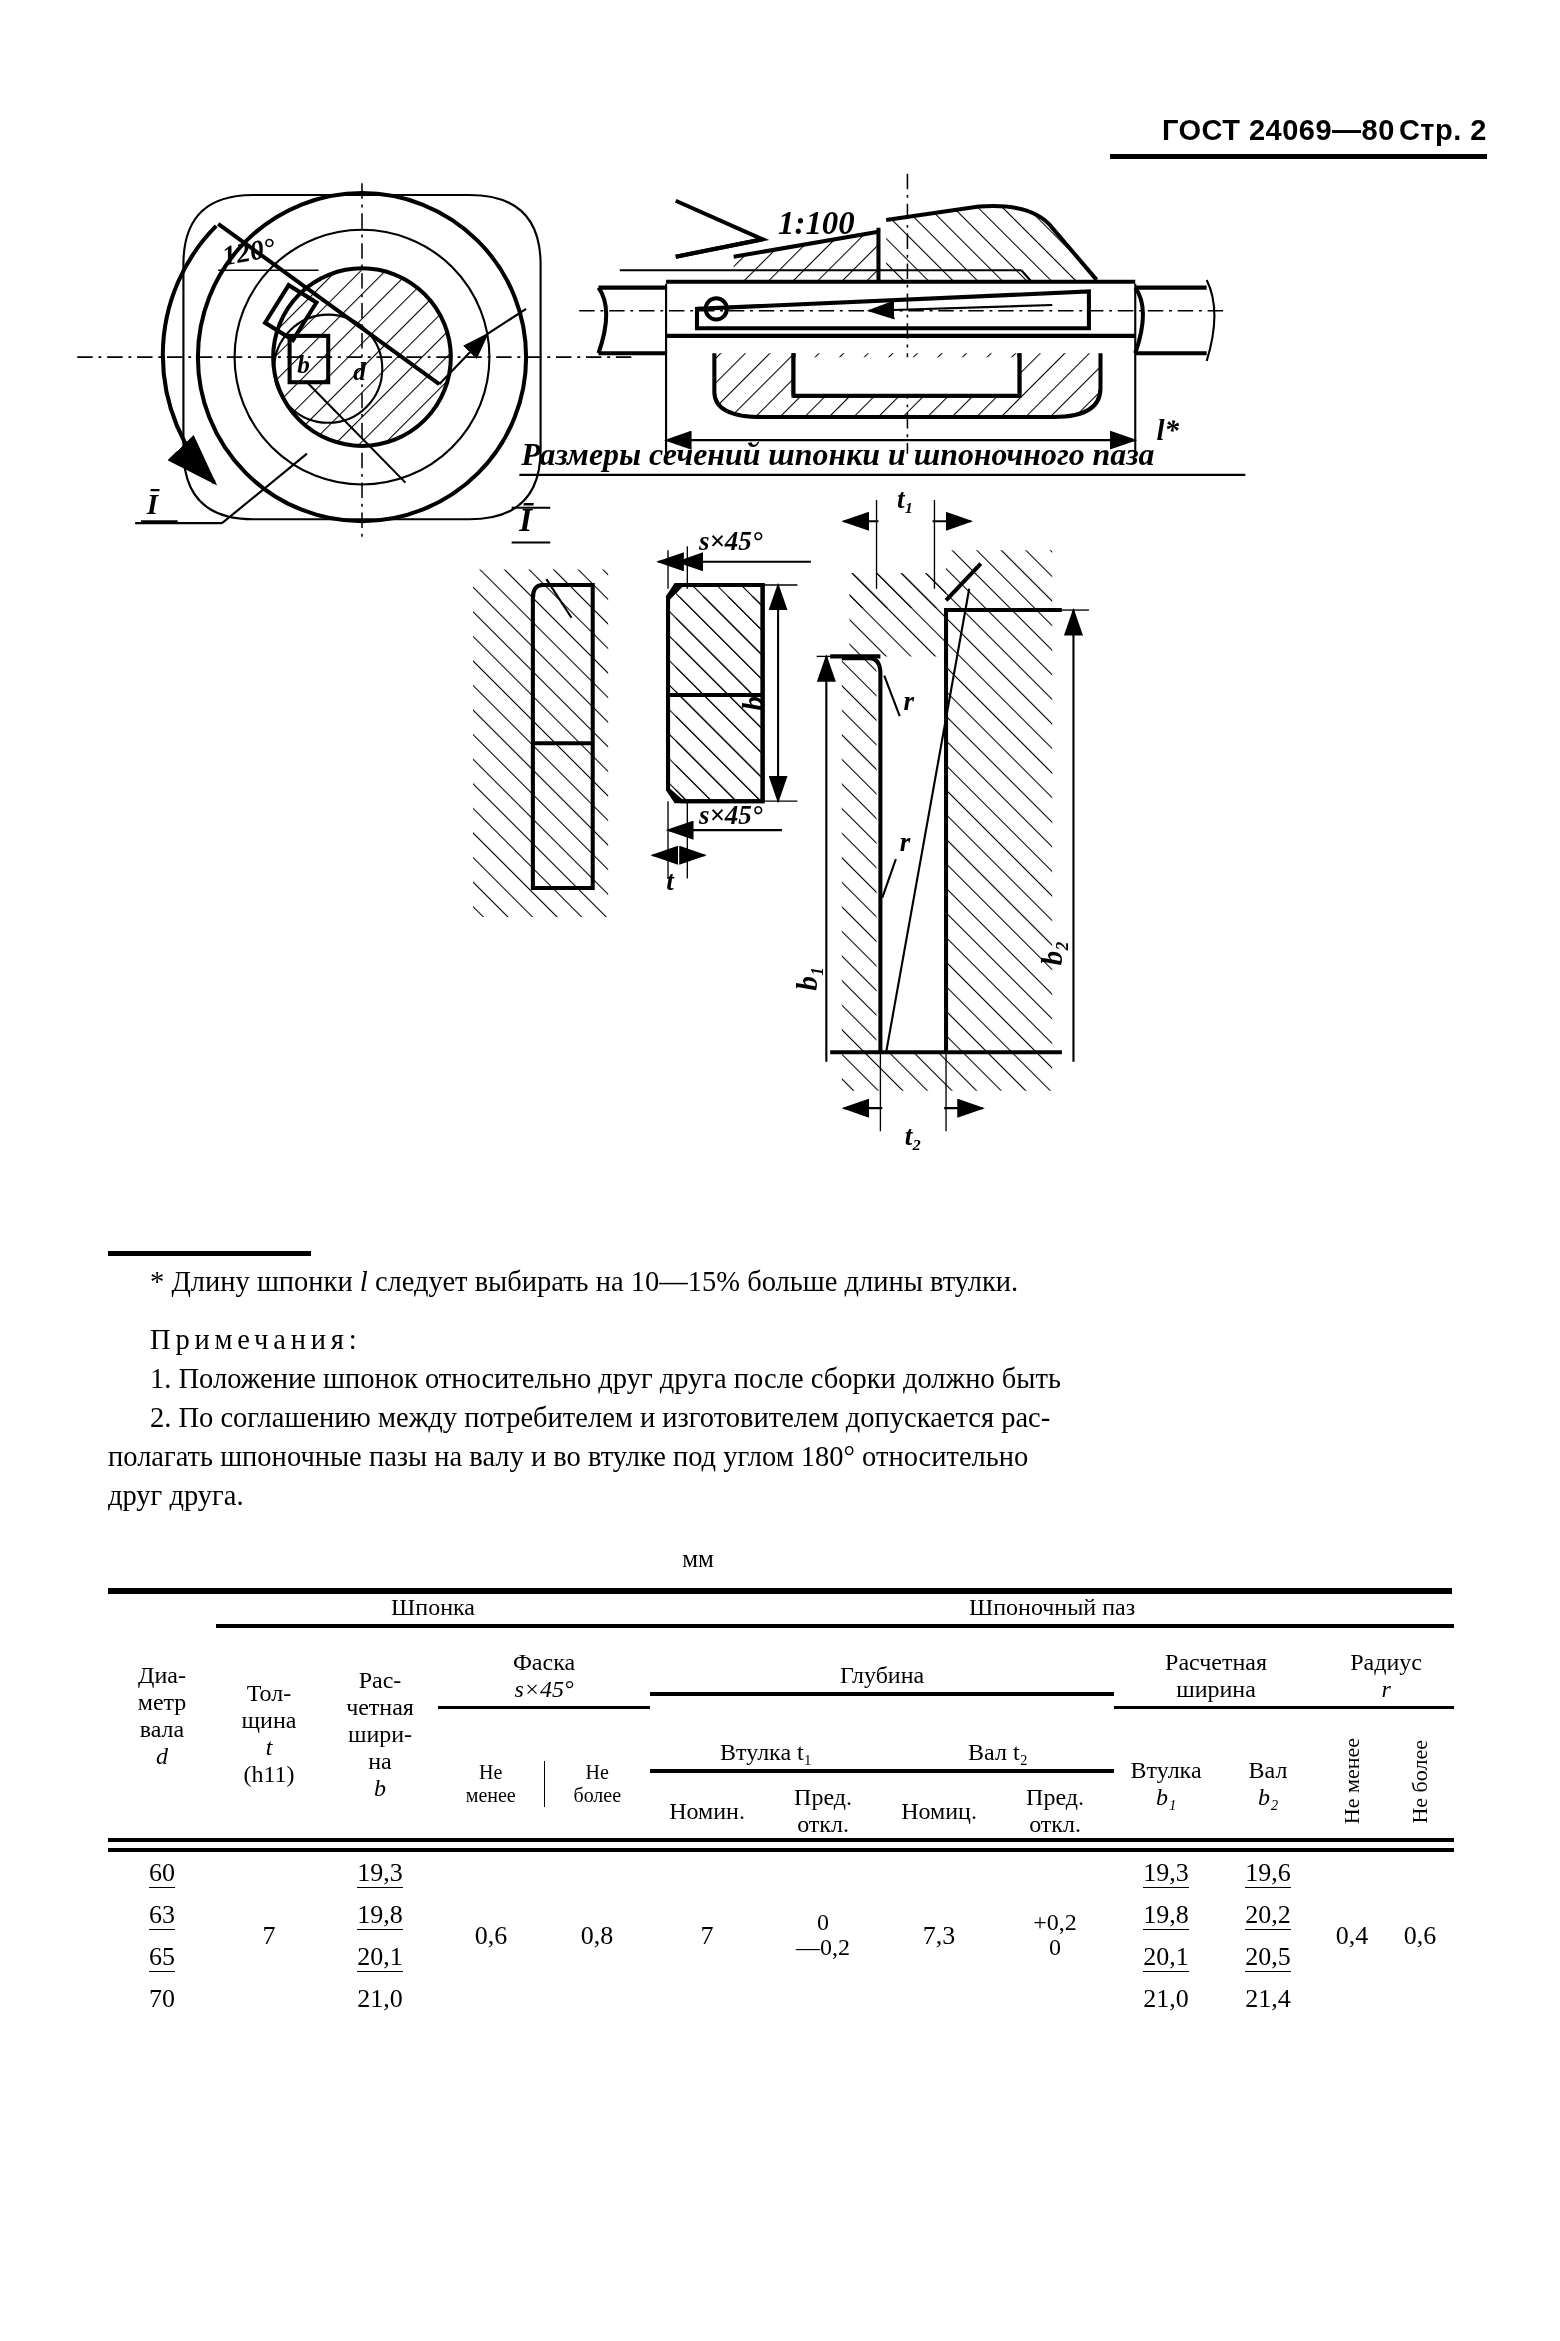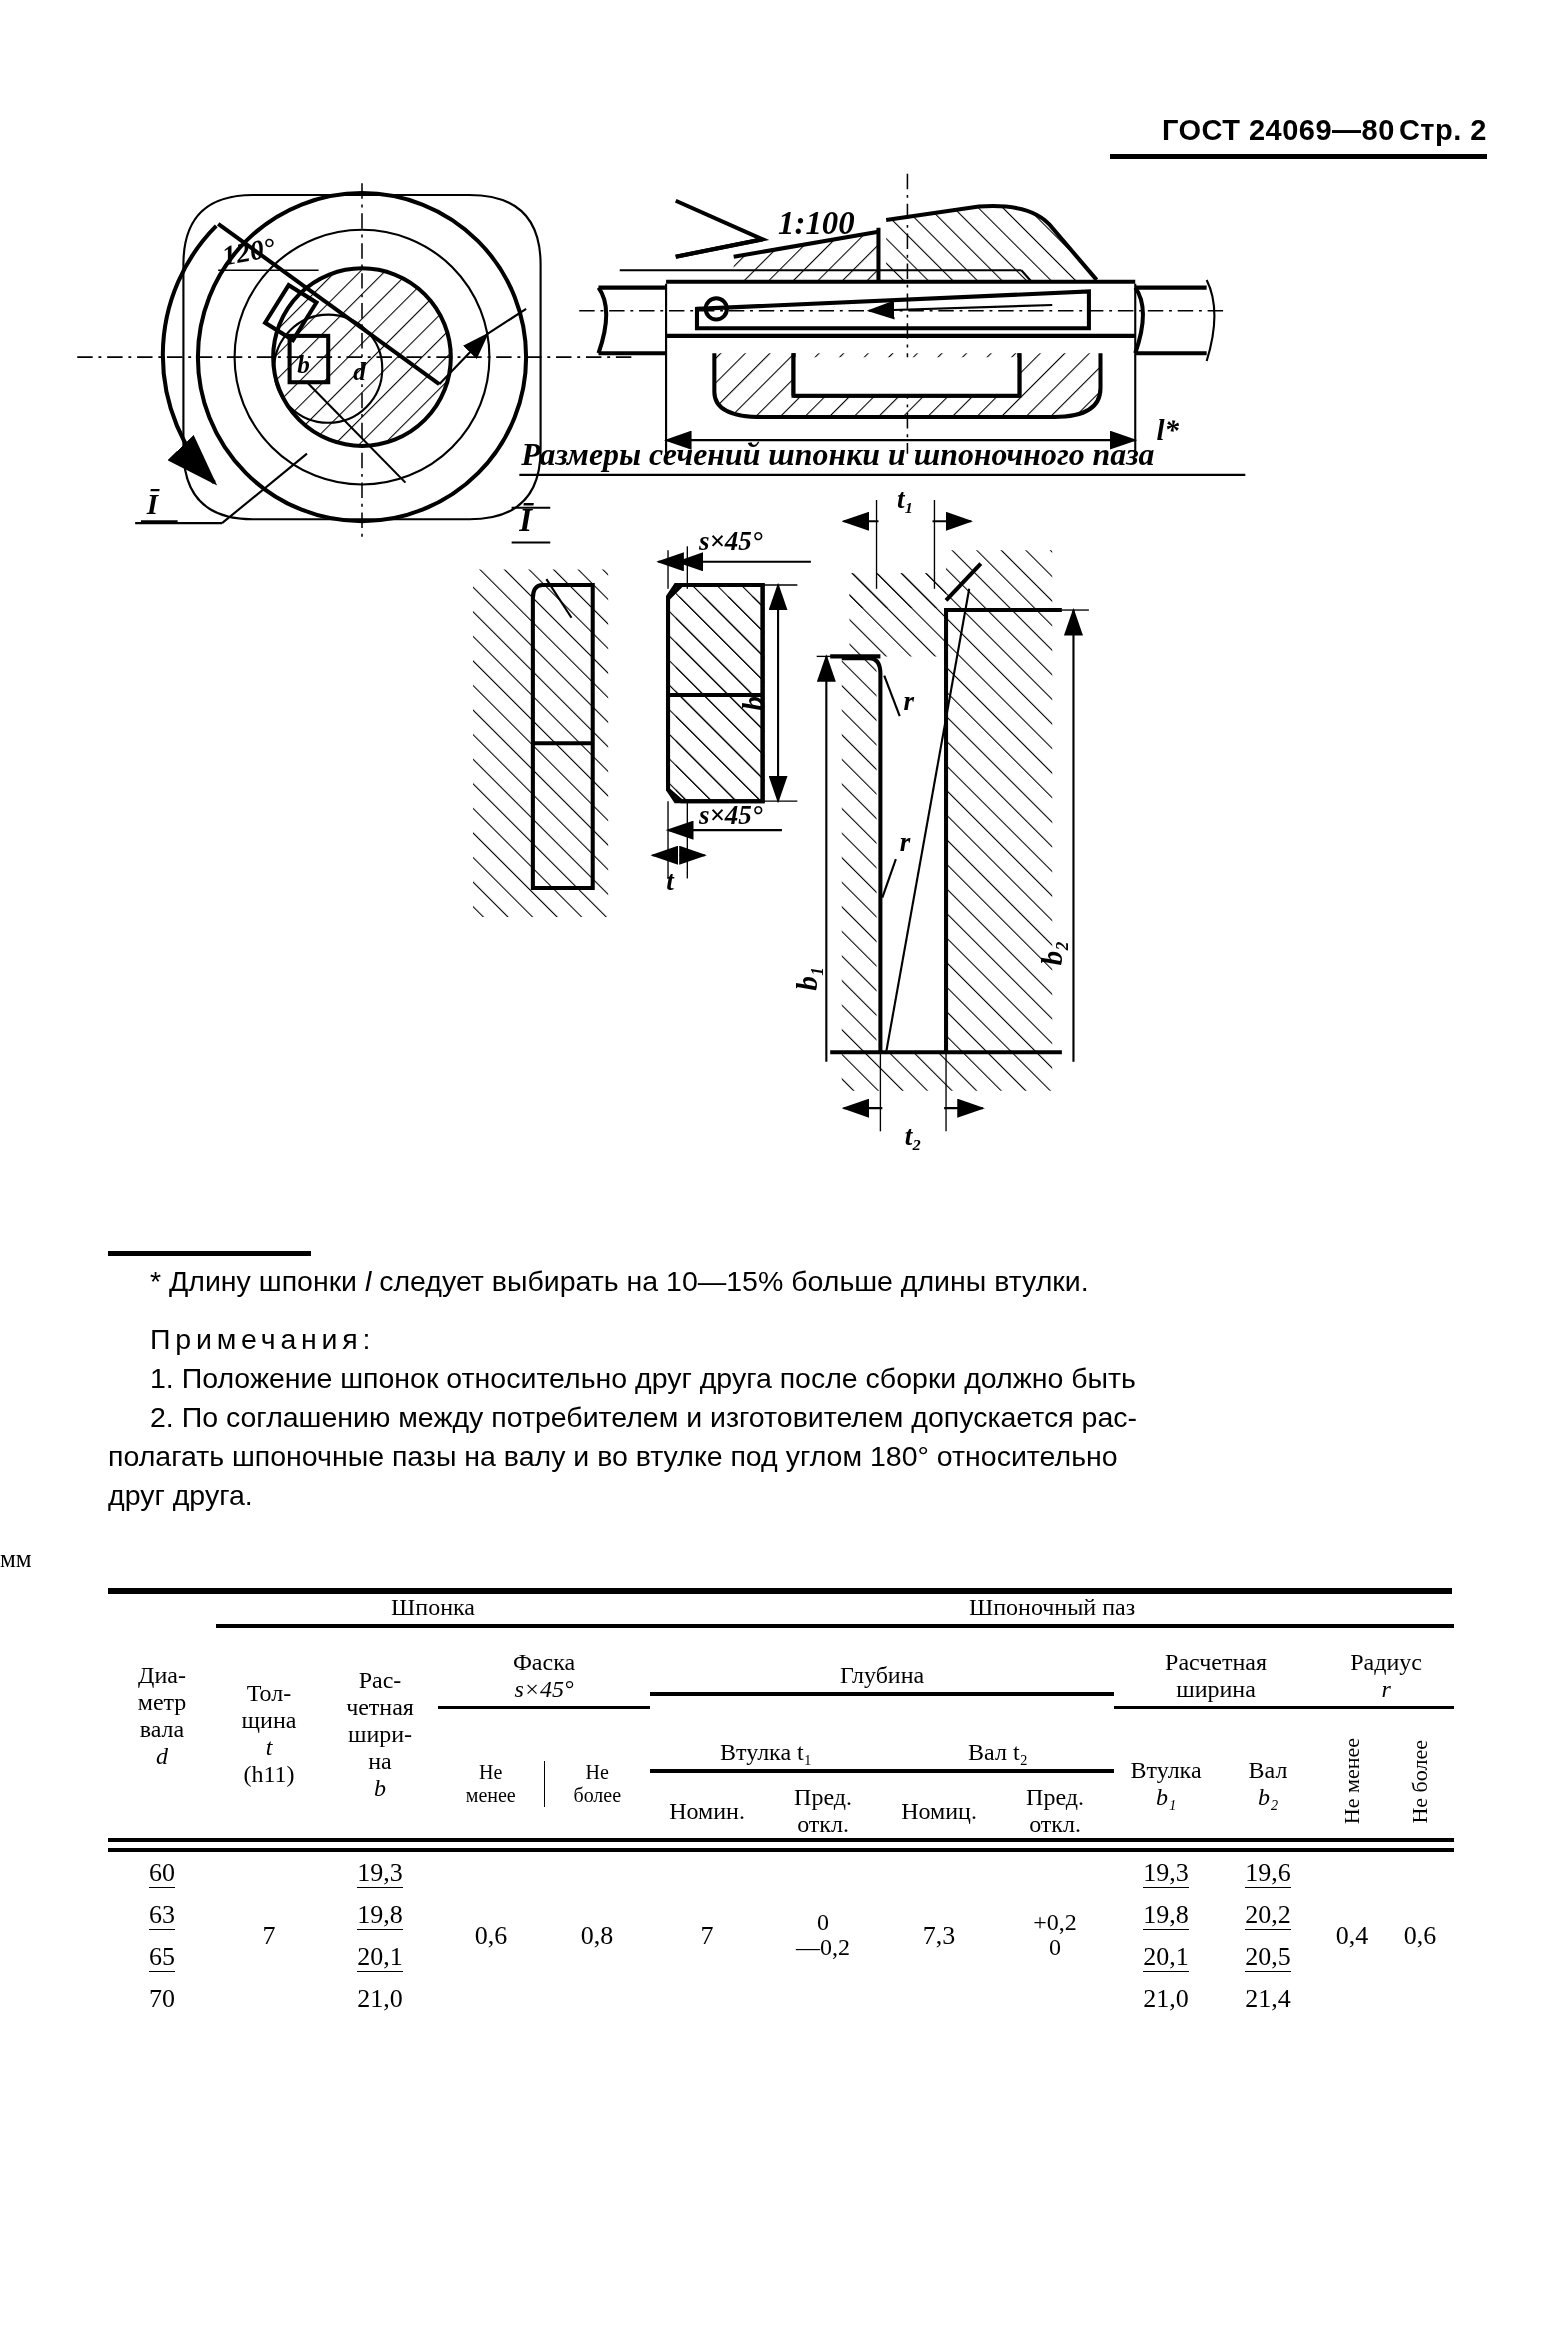--- a/index.html
+++ b/index.html
@@ -16,28 +16,28 @@
   svg{display:block;}
   .ln{fill:none;stroke:#000;stroke-width:2.2;}
   .ln-th{fill:none;stroke:#000;stroke-width:4.2;}
   .ln-thin{fill:none;stroke:#000;stroke-width:1.4;}
   .dash{fill:none;stroke:#000;stroke-width:1.6;stroke-dasharray:16 6 3 6;}
   .lbl{font-family:"Liberation Serif",serif;font-style:italic;font-weight:bold;}
 
   
   .fnrule{position:absolute;left:108px;top:1251px;width:203px;height:4.8px;background:#000;}
   .txtblk{position:absolute;left:108px;top:1263px;width:1352px;
-          font-family:Liberation Sans, sans-serif;font-size:28.5px;line-height:1.30;text-align:justify;}
+          font-family:Liberation Serif, serif;font-size:28.5px;line-height:1.30;text-align:justify;}
   .txtblk p{margin:0 0 1.9px 0;}
   .ind2{text-indent:42px;}
   .sp{letter-spacing:4.8px;}
   .it{font-style:italic;}
 
   
-  .mm{position:absolute;left:0;top:1545px;width:1396px;
+  .mm{position:absolute;left:0;top:1545px;width:1396px;text-align:center;
       font-family:"Liberation Serif",serif;font-size:25px;}
   .tblwrap{position:absolute;left:108px;top:1588px;width:1344px;}
   table.gost{border-collapse:collapse;width:1344px;
              font-family:"Liberation Serif",serif;font-size:24px;table-layout:fixed;}
   table.gost td,table.gost th{border:0;padding:0;text-align:center;vertical-align:middle;font-weight:normal;}
   .topbar{height:5.8px;background:#000;width:1344px;}
   .vr{border-right:1.9px solid #000;}
   .hrow td{padding:3.9px 1.9px;}
   .bigrule{height:3.9px;background:#000;}
   .vert{writing-mode:vertical-rl;transform:rotate(180deg);white-space:nowrap;}

